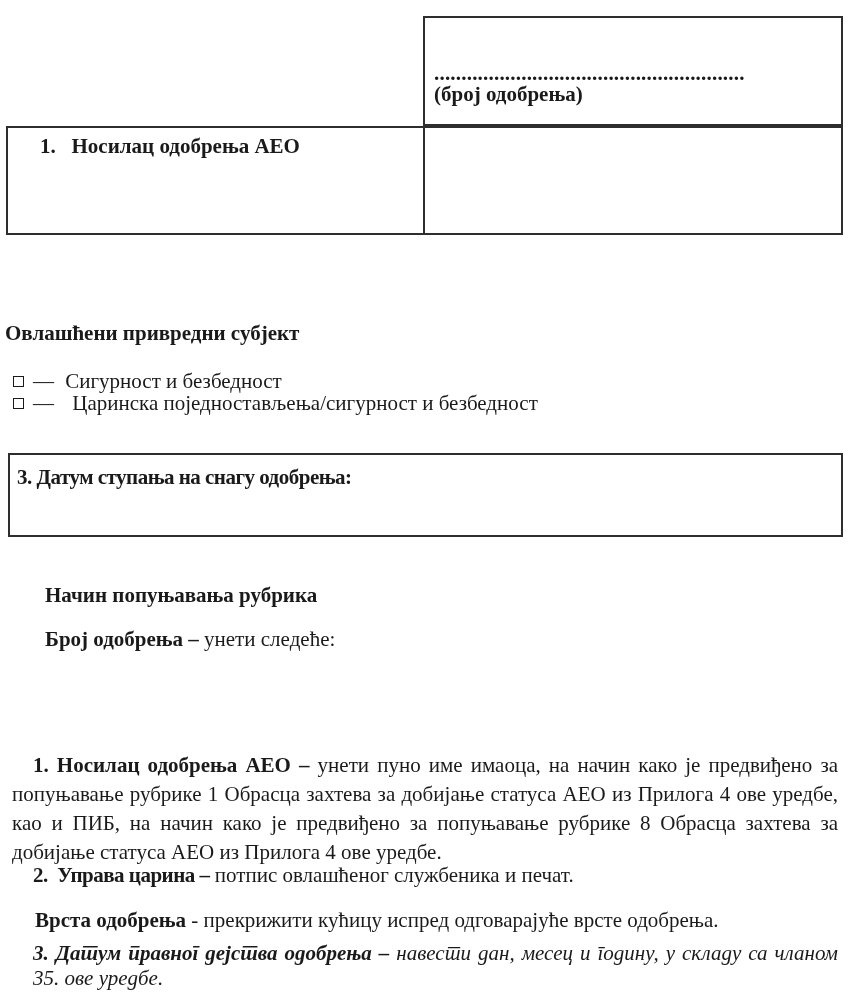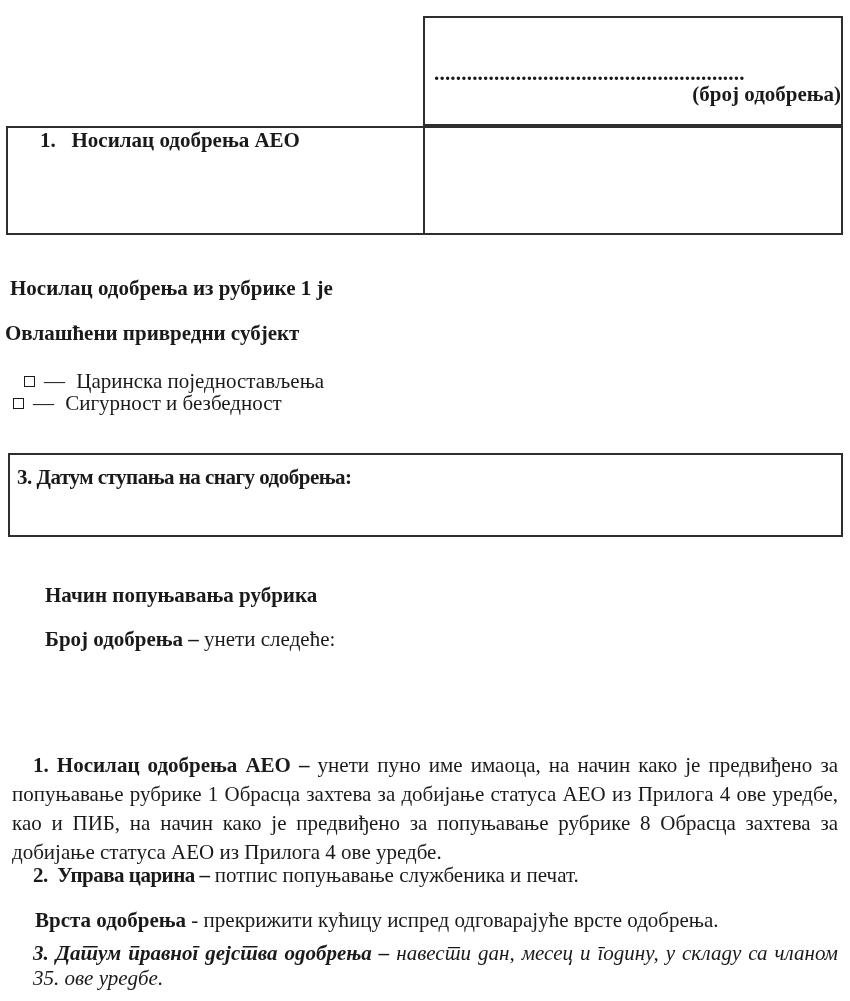--- a/index.html
+++ b/index.html
@@ -8,41 +8,41 @@
     position: relative;
     width: 850px;
     height: 1001px;
     background: #ffffff;
     color: #1a1a1a;
     font-family: "Liberation Serif", "DejaVu Serif", serif;
     font-size: 21px;
     overflow: hidden;
   }
   .abs { position: absolute; }
-  .b { font-weight: bold; text-align: right; }
+  .b { font-weight: bold; }
   .cond { letter-spacing: -0.5px; }
   .line { line-height: 23px; white-space: nowrap; }
   .box { border: 2px solid #2e2e2e; }
 
   
   .number-box { left: 423px; top: 16px; width: 420px; height: 110px; }
   .nb-dots {
     margin: 47px 0 0 9px;
     font-weight: bold;
     line-height: 17px;
     letter-spacing: 0.2px;
     white-space: nowrap;
     overflow: hidden;
     width: 330px;
   }
   .nb-caption { margin-left: 9px; line-height: 24px; }
 
   
   .main-table { left: 6px; top: 126px; width: 837px; height: 109px; display: flex; }
-  .cell { padding-top: 0; }
+  .cell { padding-top: 6px; }
   .cell1 { width: 417px; border-right: 2px solid #2e2e2e; padding-left: 32px; }
   .cell2 { flex: 1; padding-left: 28px; }
 
   
   .opt-list { left: 0; top: 370px; }
   .opt { line-height: 22px; height: 22px; white-space: nowrap; }
   .opt .sq {
     display: inline-block;
     width: 11px; height: 11px;
     border: 1.5px solid #1a1a1a;
@@ -74,31 +74,30 @@
     <div class="nb-dots">.........................................................</div>
     <div class="nb-caption b">(број одобрења)</div>
   </div>
 
   <div class="abs box main-table">
     <div class="cell cell1">
       <span class="b line">1.&nbsp;&nbsp;&nbsp;Носилац одобрења АЕО</span>
     </div>
   </div>
 
-  <div class="abs b line" style="left:10px; top:277px;">Носилац одобрења из рубрике 1 је</div>
   <div class="abs b line" style="left:5px; top:322px;">Овлашћени привредни субјект</div>
 
   <div class="abs opt-list">
-    <div class="opt opt1">
-      <span class="sq"></span><span class="dash">—</span>
-      <span class="opt-label">Царинска поједностављења</span>
-    </div>
     <div class="opt opt2">
       <span class="sq"></span><span class="dash">—</span>
       <span class="opt-label">Сигурност и безбедност</span>
+    </div>
+    <div class="opt opt3">
+      <span class="sq"></span><span class="dash">—</span>
+      <span class="opt-label">Царинска поједностављења/сигурност и безбедност</span>
     </div>
   </div>
 
   <div class="abs box date-box">
     <span class="b cond line">3. Датум ступања на снагу одобрења:</span>
   </div>
 
   <div class="abs b line" style="left:45px; top:584px;">Начин попуњавања рубрика</div>
 
   <div class="abs line" style="left:45px; top:628px;">
@@ -107,21 +106,21 @@
   </div>
 
 
   <div class="abs just p1">
     <span class="b">1. Носилац одобрења АЕО –</span>
     <span>унети пуно име имаоца, на начин како је предвиђено за попуњавање рубрике 1 Обрасца захтева за добијање статуса АЕО из Прилога 4 ове уредбе, као и ПИБ, на начин како је предвиђено за попуњавање рубрике 8 Обрасца захтева за добијање статуса АЕО из Прилога 4 ове уредбе.</span>
   </div>
 
   <div class="abs line" style="left:33px; top:864px;">
     <span class="b cond">2.&nbsp; Управа царина –</span>
-    <span>потпис попуњавање службеника и печат.</span>
+    <span>потпис овлашћеног службеника и печат.</span>
   </div>
 
   <div class="abs line" style="left:35px; top:909px;">
     <span class="b">Врста одобрења</span>
     <span>- прекрижити кућицу испред одговарајуће врсте одобрења.</span>
   </div>
 
   <div class="abs just p4">
     <span class="b">3. Датум правног дејства одобрења –</span>
     <span>навести дан, месец и годину, у складу са чланом 35. ове уредбе.</span>

